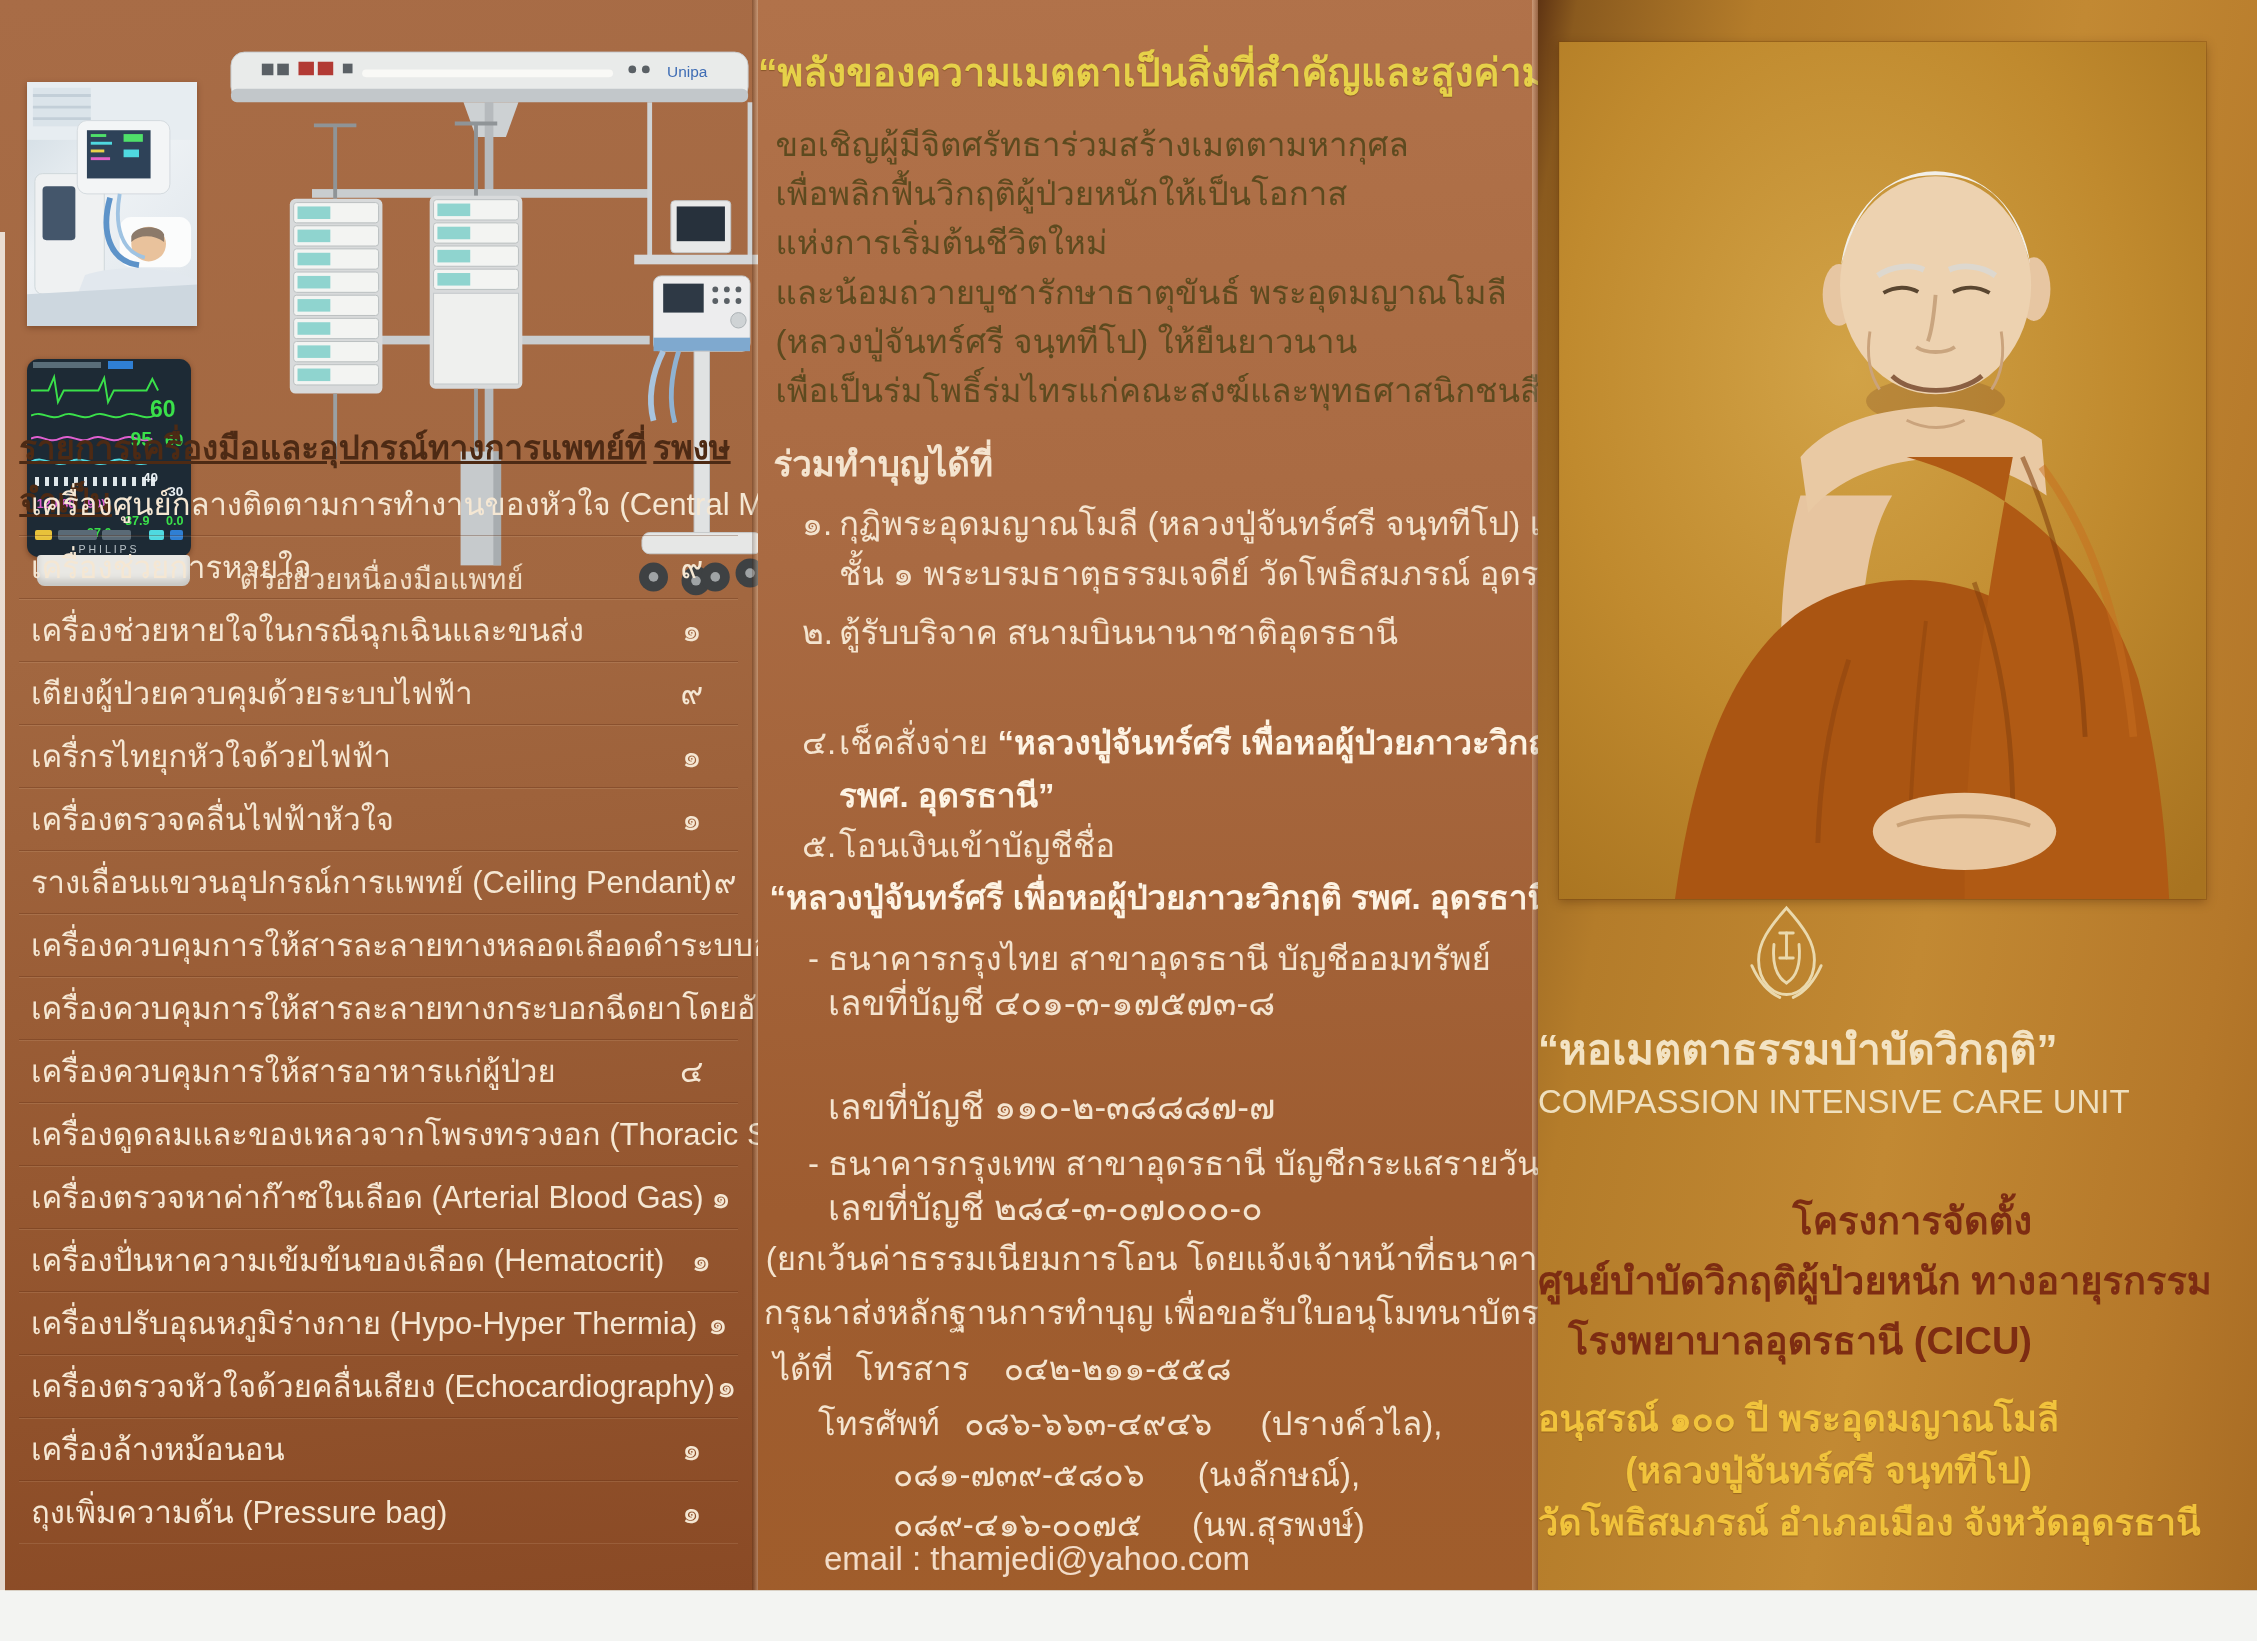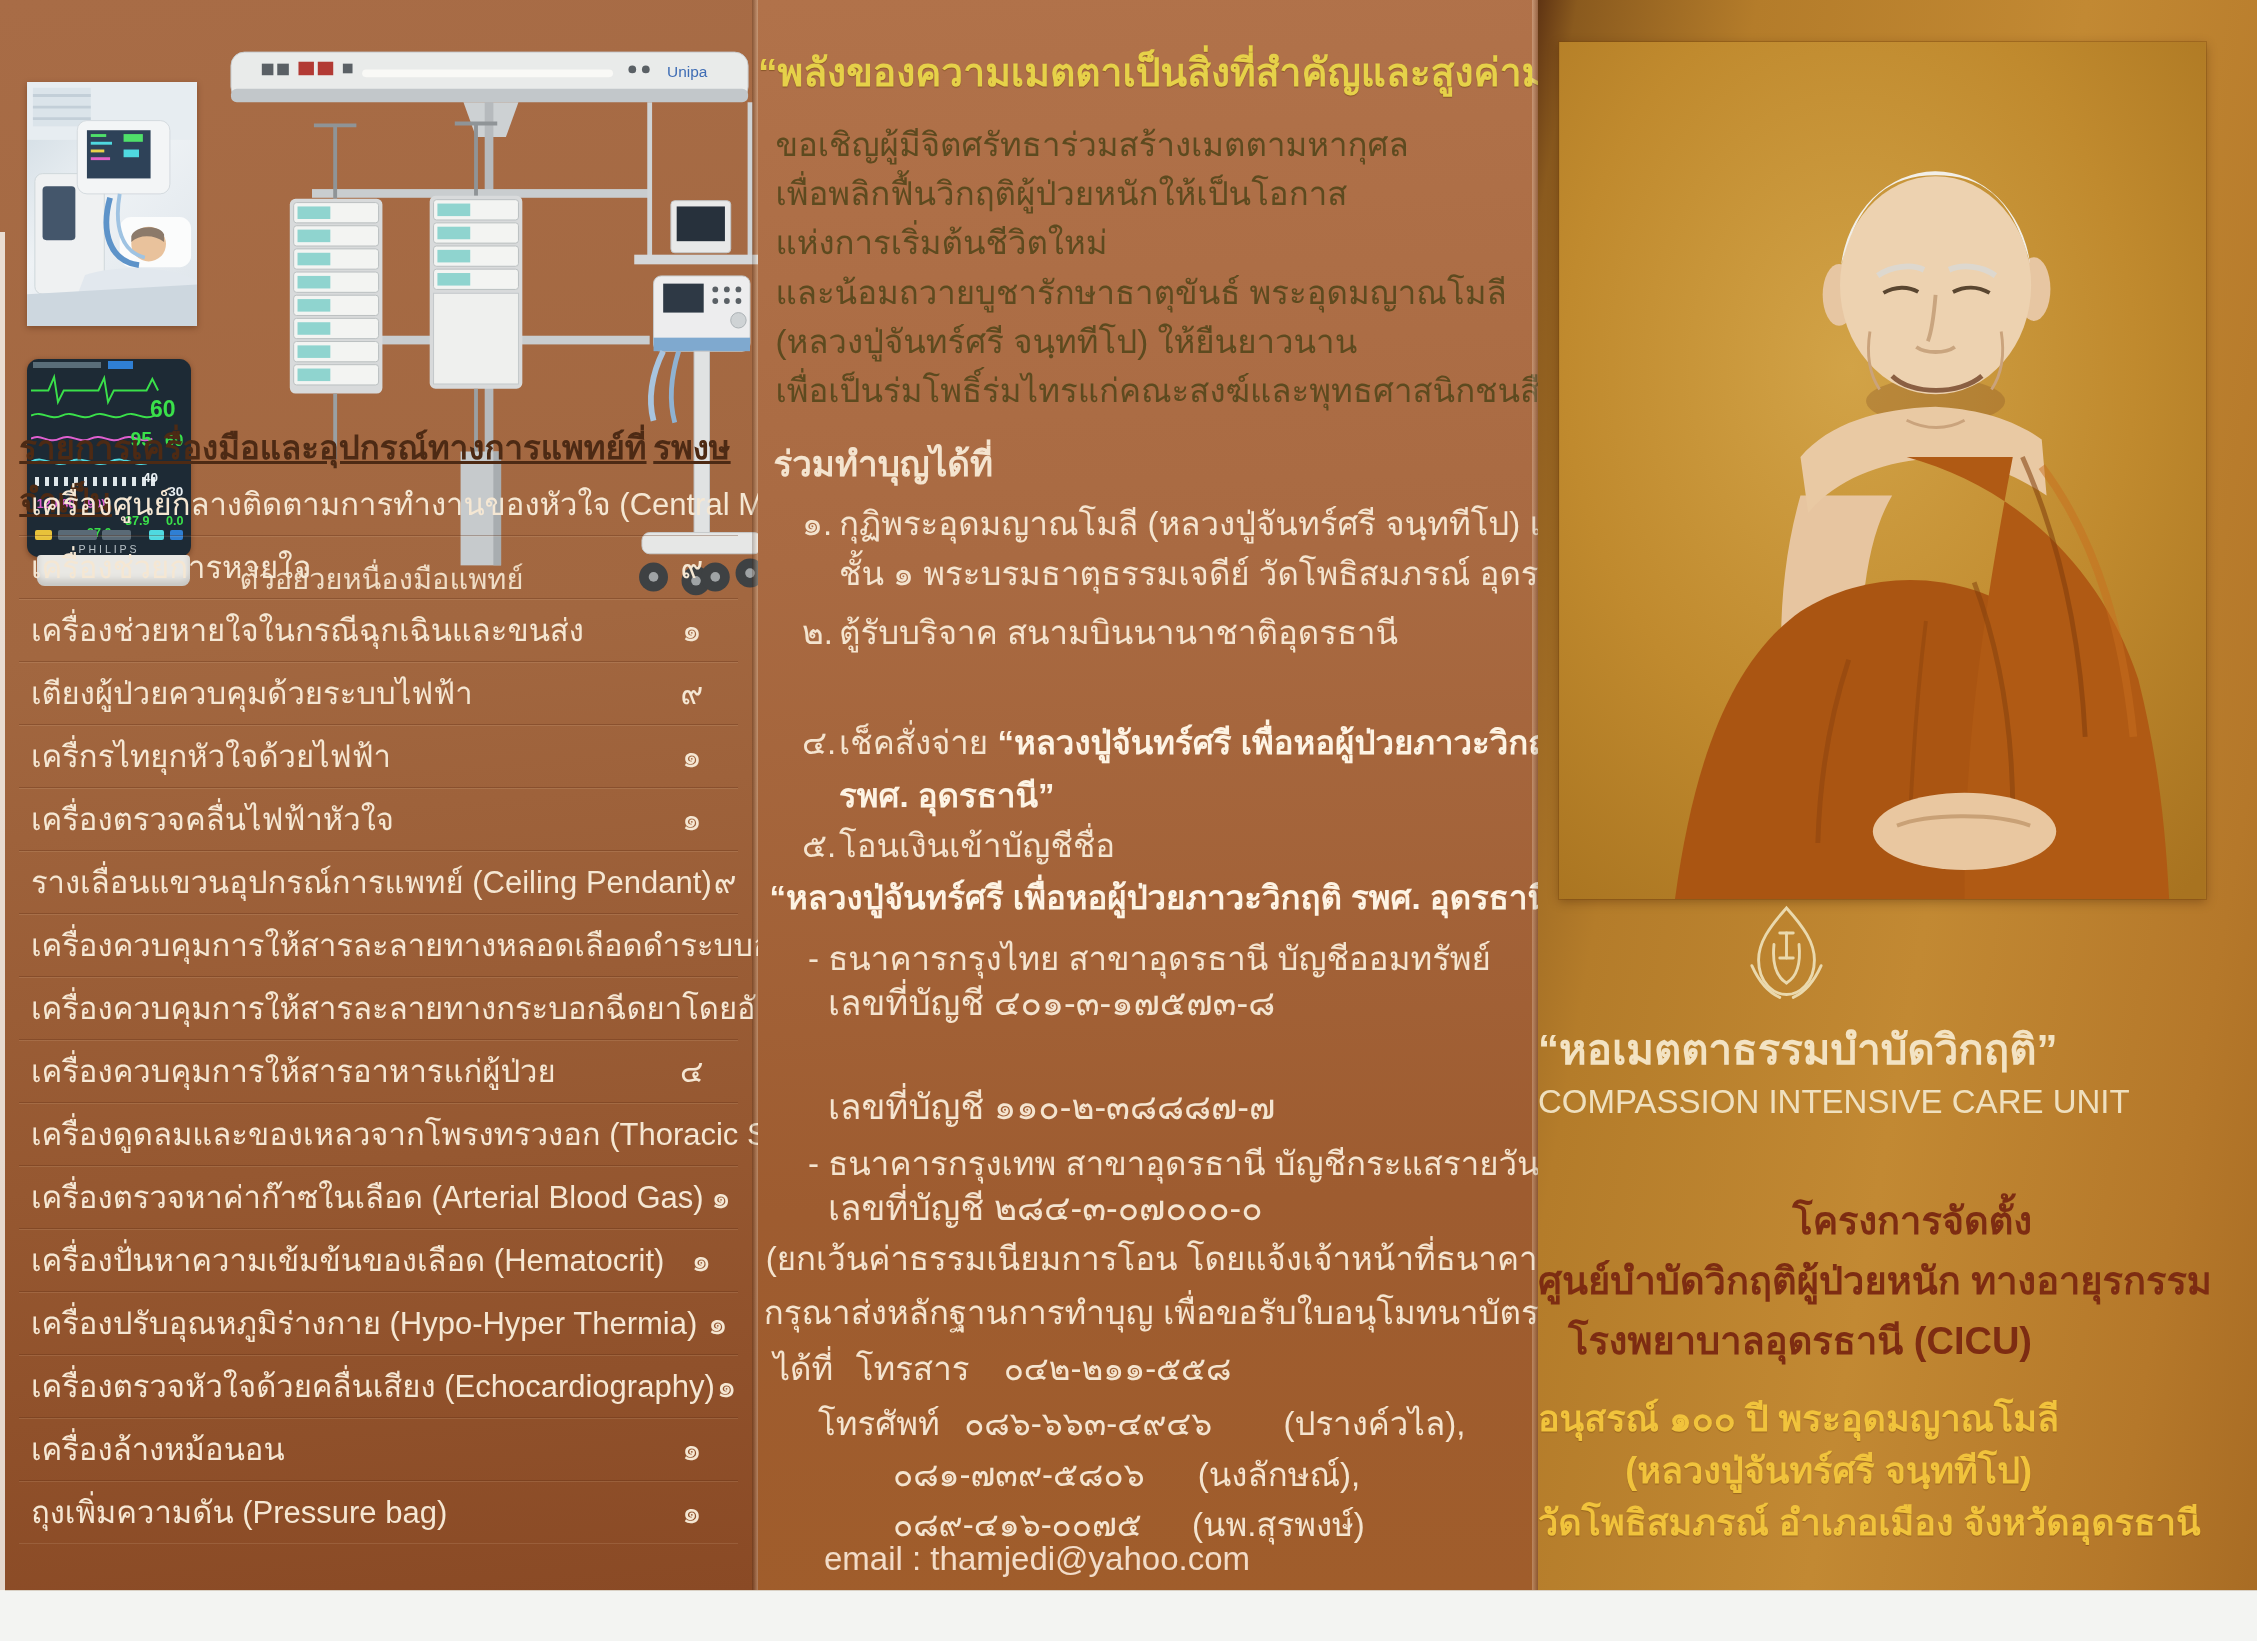--- a/index.html
+++ b/index.html
@@ -327,21 +327,21 @@
     <div class="m-line" style="left:5.8px;top:1286px">กรุณาส่งหลักฐานการทำบุญ เพื่อขอรับใบอนุโมทนาบัตร</div>
 
     <div class="m-line" style="left:15.4px;top:1342px">
       <span>ได้ที่</span>
       <span style="margin-left:13.5px">โทรสาร</span>
       <span style="margin-left:25px">๐๔๒-๒๑๑-๕๕๘</span>
     </div>
     <div class="m-line" style="left:60px;top:1397px">
       <span>โทรศัพท์</span>
       <span style="margin-left:15.4px">๐๘๖-๖๖๓-๔๙๔๖</span>
-      <span style="margin-left:62px">(ปรางค์วไล),</span>
+      <span style="margin-left:39px">(ปรางค์วไล),</span>
     </div>
     <div class="m-line" style="left:135px;top:1448px">
       <span>๐๘๑-๗๓๙-๕๘๐๖</span>
       <span style="margin-left:44px">(นงลักษณ์),</span>
     </div>
     <div class="m-line" style="left:135px;top:1498px">
       <span>๐๘๙-๔๑๖-๐๐๗๕</span>
       <span style="margin-left:41px">(นพ.สุรพงษ์)</span>
     </div>
     <div class="m-line" style="left:66px;top:1540px;color:#f2dcc8">email : thamjedi@yahoo.com</div>

